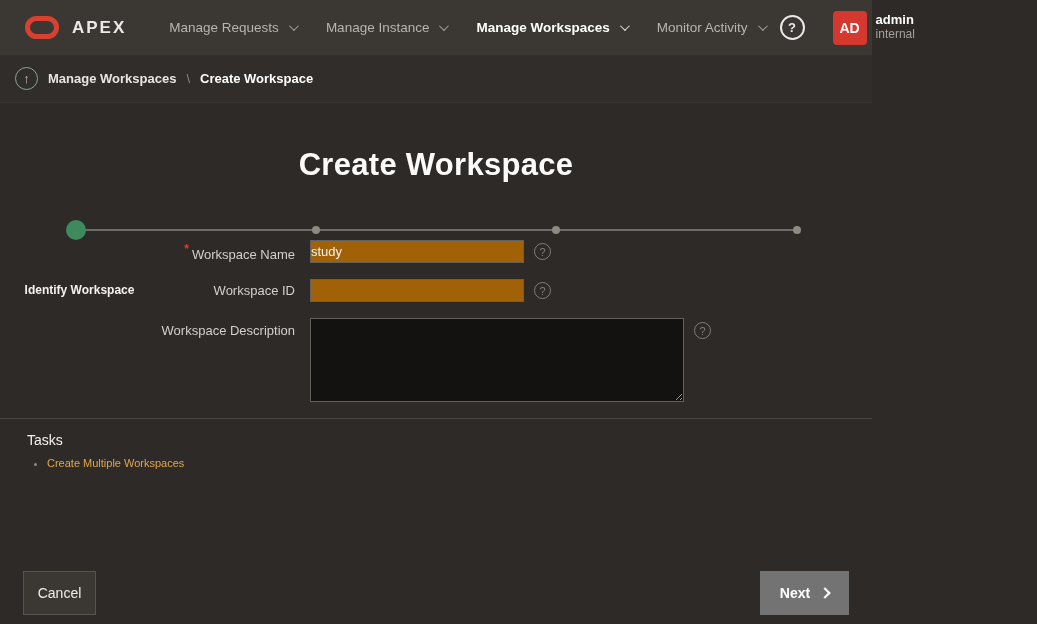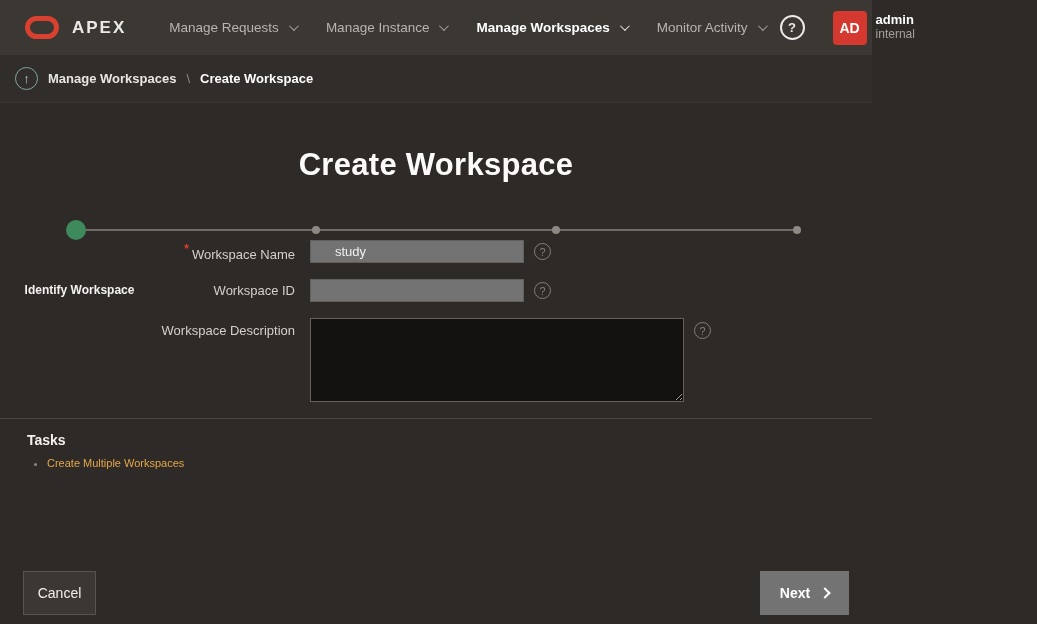--- a/index.html
+++ b/index.html
@@ -93,40 +93,40 @@
   .form-row.top { align-items:flex-start; }
   .label-col {
     width:310px; flex:0 0 310px; text-align:right; padding-right:15px;
     font-size:13px; color:#d3d0cc;
   }
   .form-row.top .label-col { padding-top:5px; }
   .req {
     color:#e23b2e; font-size:12px; vertical-align:6px; margin-right:3px; font-weight:bold;
   }
   .text-input {
-    width:214px; height:23px; background:#737373; border:1px solid #63605b;
-    color:#f2f0ee; font-size:13px; padding:0 24px; outline:none;
+    width:214px; height:23px; background:#a16207; border:1px solid #63605b;
+    color:#f2f0ee; font-size:13px; padding:0 0; outline:none;
     font-family:"Liberation Sans", sans-serif;
   }
   .textarea {
     width:374px; height:84px; background:#141210; border:1px solid #63605b;
     color:#f2f0ee; font-size:13px; padding:5px 8px; resize:both; outline:none;
     font-family:"Liberation Sans", sans-serif;
   }
   .help-icon {
     width:17px; height:17px; border:1px solid #827e79; border-radius:50%;
     display:inline-flex; align-items:center; justify-content:center;
     color:#827e79; font-size:11px; margin-left:10px; cursor:pointer; flex:0 0 auto;
   }
   .form-row.top .help-icon { margin-top:4px; }
 
   
   .tasks-divider { border-top:1px solid #49453f; margin-top:6px; }
   .tasks { padding:13px 27px 0; }
-  .tasks-heading { font-size:14px; font-weight:bold; color:#f4f2f0; }
+  .tasks-heading { font-size:14px; font-weight:normal; color:#f4f2f0; }
   .tasks-list { list-style:disc; margin:8px 0 0 0; padding-left:20px; color:#8d8983; }
   .tasks-list li { font-size:11px; line-height:1.4; }
   .task-link { color:#e3a64a; cursor:pointer; text-decoration:none; }
 
   
   .footer {
     position:absolute; left:0; right:0; bottom:9px;
     display:flex; justify-content:space-between; padding:0 23px;
   }
   .btn {

